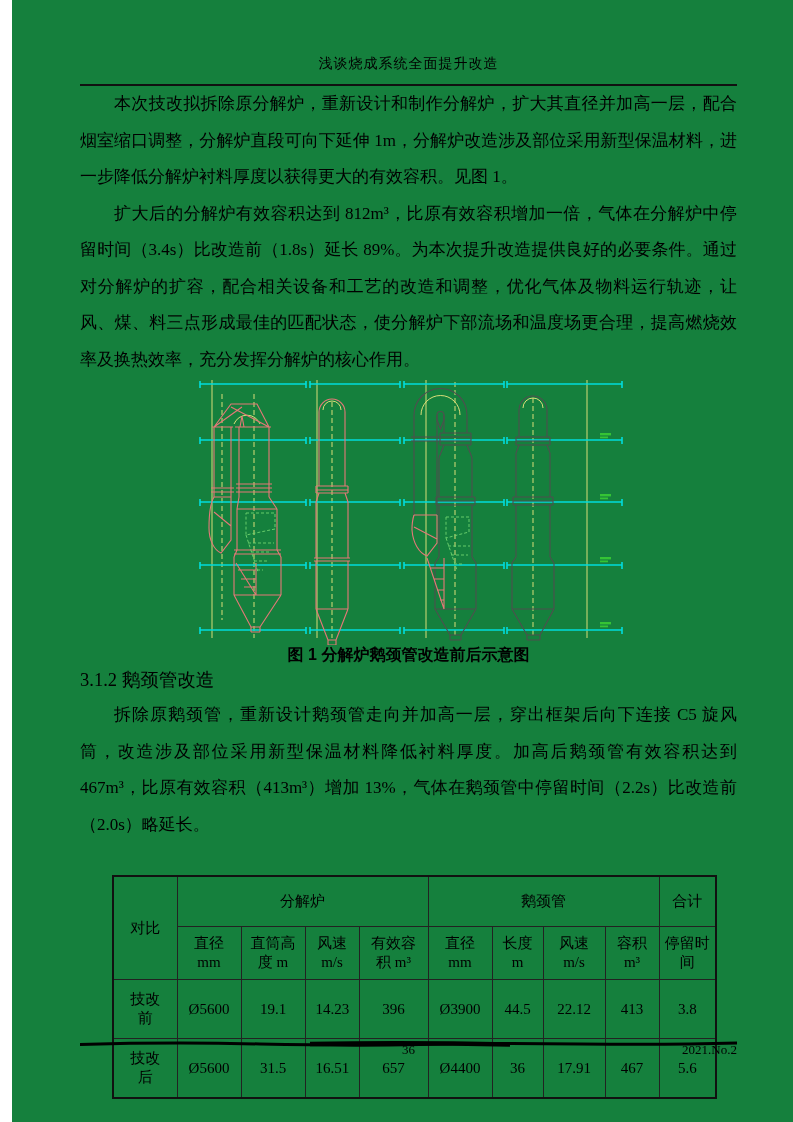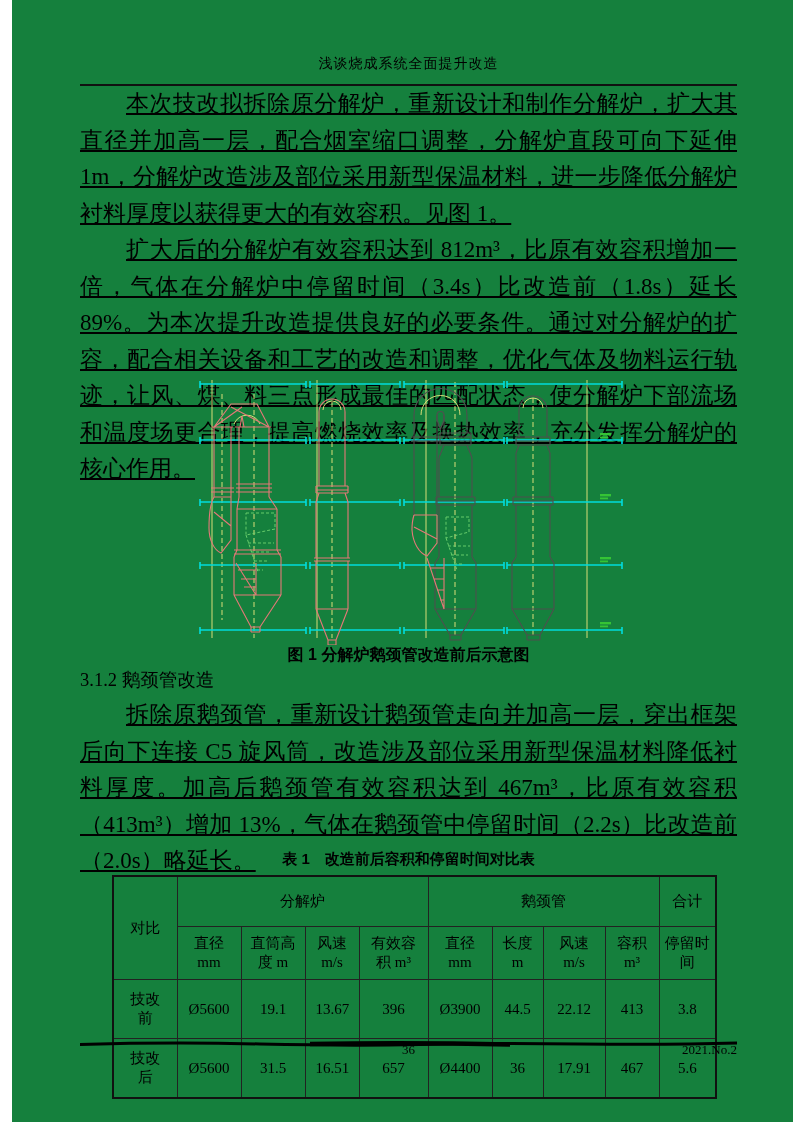--- a/index.html
+++ b/index.html
@@ -3,21 +3,21 @@
 <meta charset="utf-8">
 <style>
   html,body{margin:0;padding:0;background:#fff;}
   .page{
     position:relative;width:793px;height:1122px;background:#15803d;
     font-family:"Liberation Serif","DejaVu Serif",serif;color:#000;overflow:hidden;margin-left:12px;
   }
   .abs{position:absolute;}
   .header-title{top:55px;left:68px;width:657px;text-align:center;font-size:14px;letter-spacing:1px;}
   .header-rule{top:84px;left:68px;width:657px;height:0;border-top:2px solid #111;}
-  .bodytext{left:68px;width:657px;font-size:23px;line-height:36.5px;text-align:justify;text-decoration:underline;}
+  .bodytext{left:68px;width:657px;font-size:17px;line-height:36.5px;text-align:justify;}
   .bodytext p{margin:0;text-indent:2em;}
   .text1{top:86px;}
   .text3{top:697px;}
   .figure-wrap{top:380px;left:68px;width:657px;text-align:center;}
   .figure-wrap svg{display:inline-block;}
   .figure-caption{top:645px;left:68px;width:657px;text-align:center;font-size:16px;font-weight:bold;
     font-family:"Liberation Sans","DejaVu Sans",sans-serif;}
   .section-heading{top:667px;left:68px;width:657px;font-size:18.5px;}
   .table-title{top:850px;left:68px;width:657px;text-align:center;font-size:15px;font-weight:bold;
     font-family:"Liberation Sans","DejaVu Sans",sans-serif;}
@@ -130,21 +130,20 @@
   </div>
 
   <div class="abs figure-caption">图 1  分解炉鹅颈管改造前后示意图</div>
 
   <div class="abs section-heading">3.1.2 鹅颈管改造</div>
 
   <div class="abs bodytext text3">
     <p>拆除原鹅颈管，重新设计鹅颈管走向并加高一层，穿出框架后向下连接 C5 旋风筒，改造涉及部位采用新型保温材料降低衬料厚度。加高后鹅颈管有效容积达到 467m³，比原有效容积（413m³）增加 13%，气体在鹅颈管中停留时间（2.2s）比改造前（2.0s）略延长。</p>
   </div>
 
-  <div class="abs table-title">表 1　改造前后容积和停留时间对比表</div>
 
   <table class="abs cmp">
     <colgroup>
       <col style="width:64px">
         <col style="width:64px">
         <col style="width:64px">
         <col style="width:54px">
         <col style="width:69px">
       <col style="width:64px">
         <col style="width:51px">
@@ -176,21 +175,21 @@
 m/s</td>
       <td>容积
 m³</td>
       <td>停留时
 间</td>
     </tr>
     <tr class="dat">
       <td>技改前</td>
       <td>Ø5600</td>
       <td>19.1</td>
-      <td>13.67</td>
+      <td>14.23</td>
       <td>396</td>
       <td>Ø3900</td>
       <td>44.5</td>
       <td>22.12</td>
       <td>413</td>
       <td>3.8</td>
     </tr>
     <tr class="dat">
       <td>技改后</td>
       <td>Ø5600</td>

